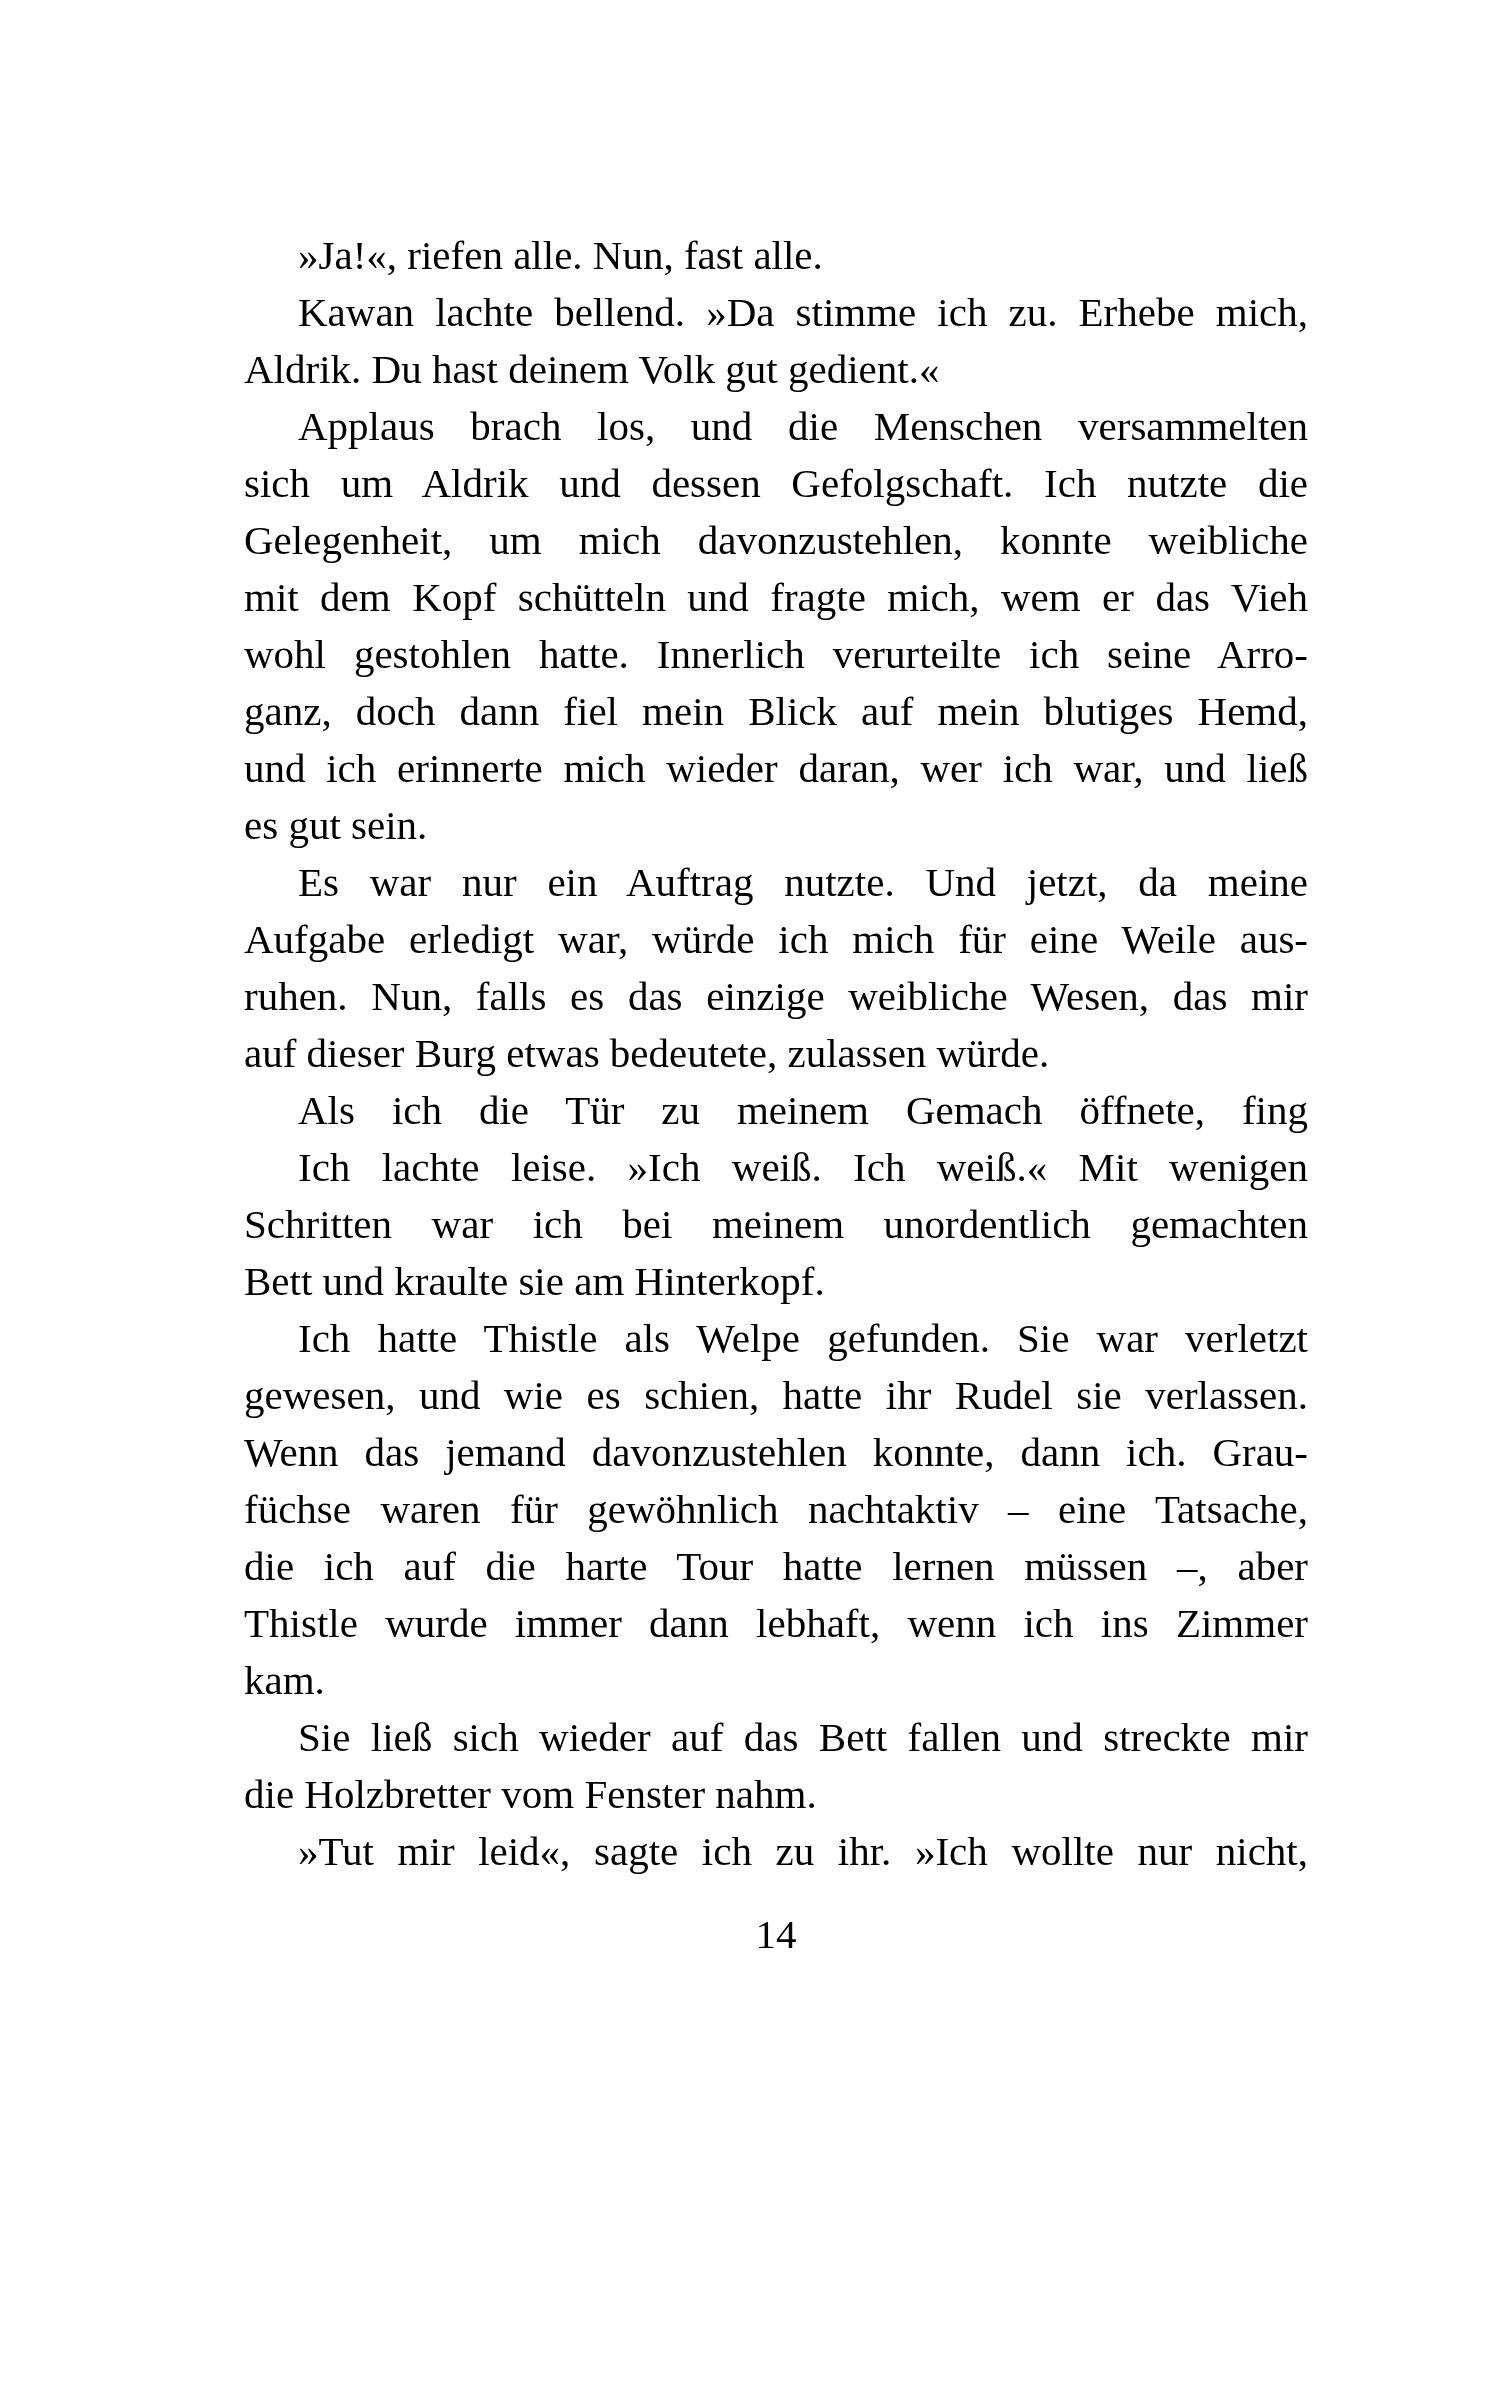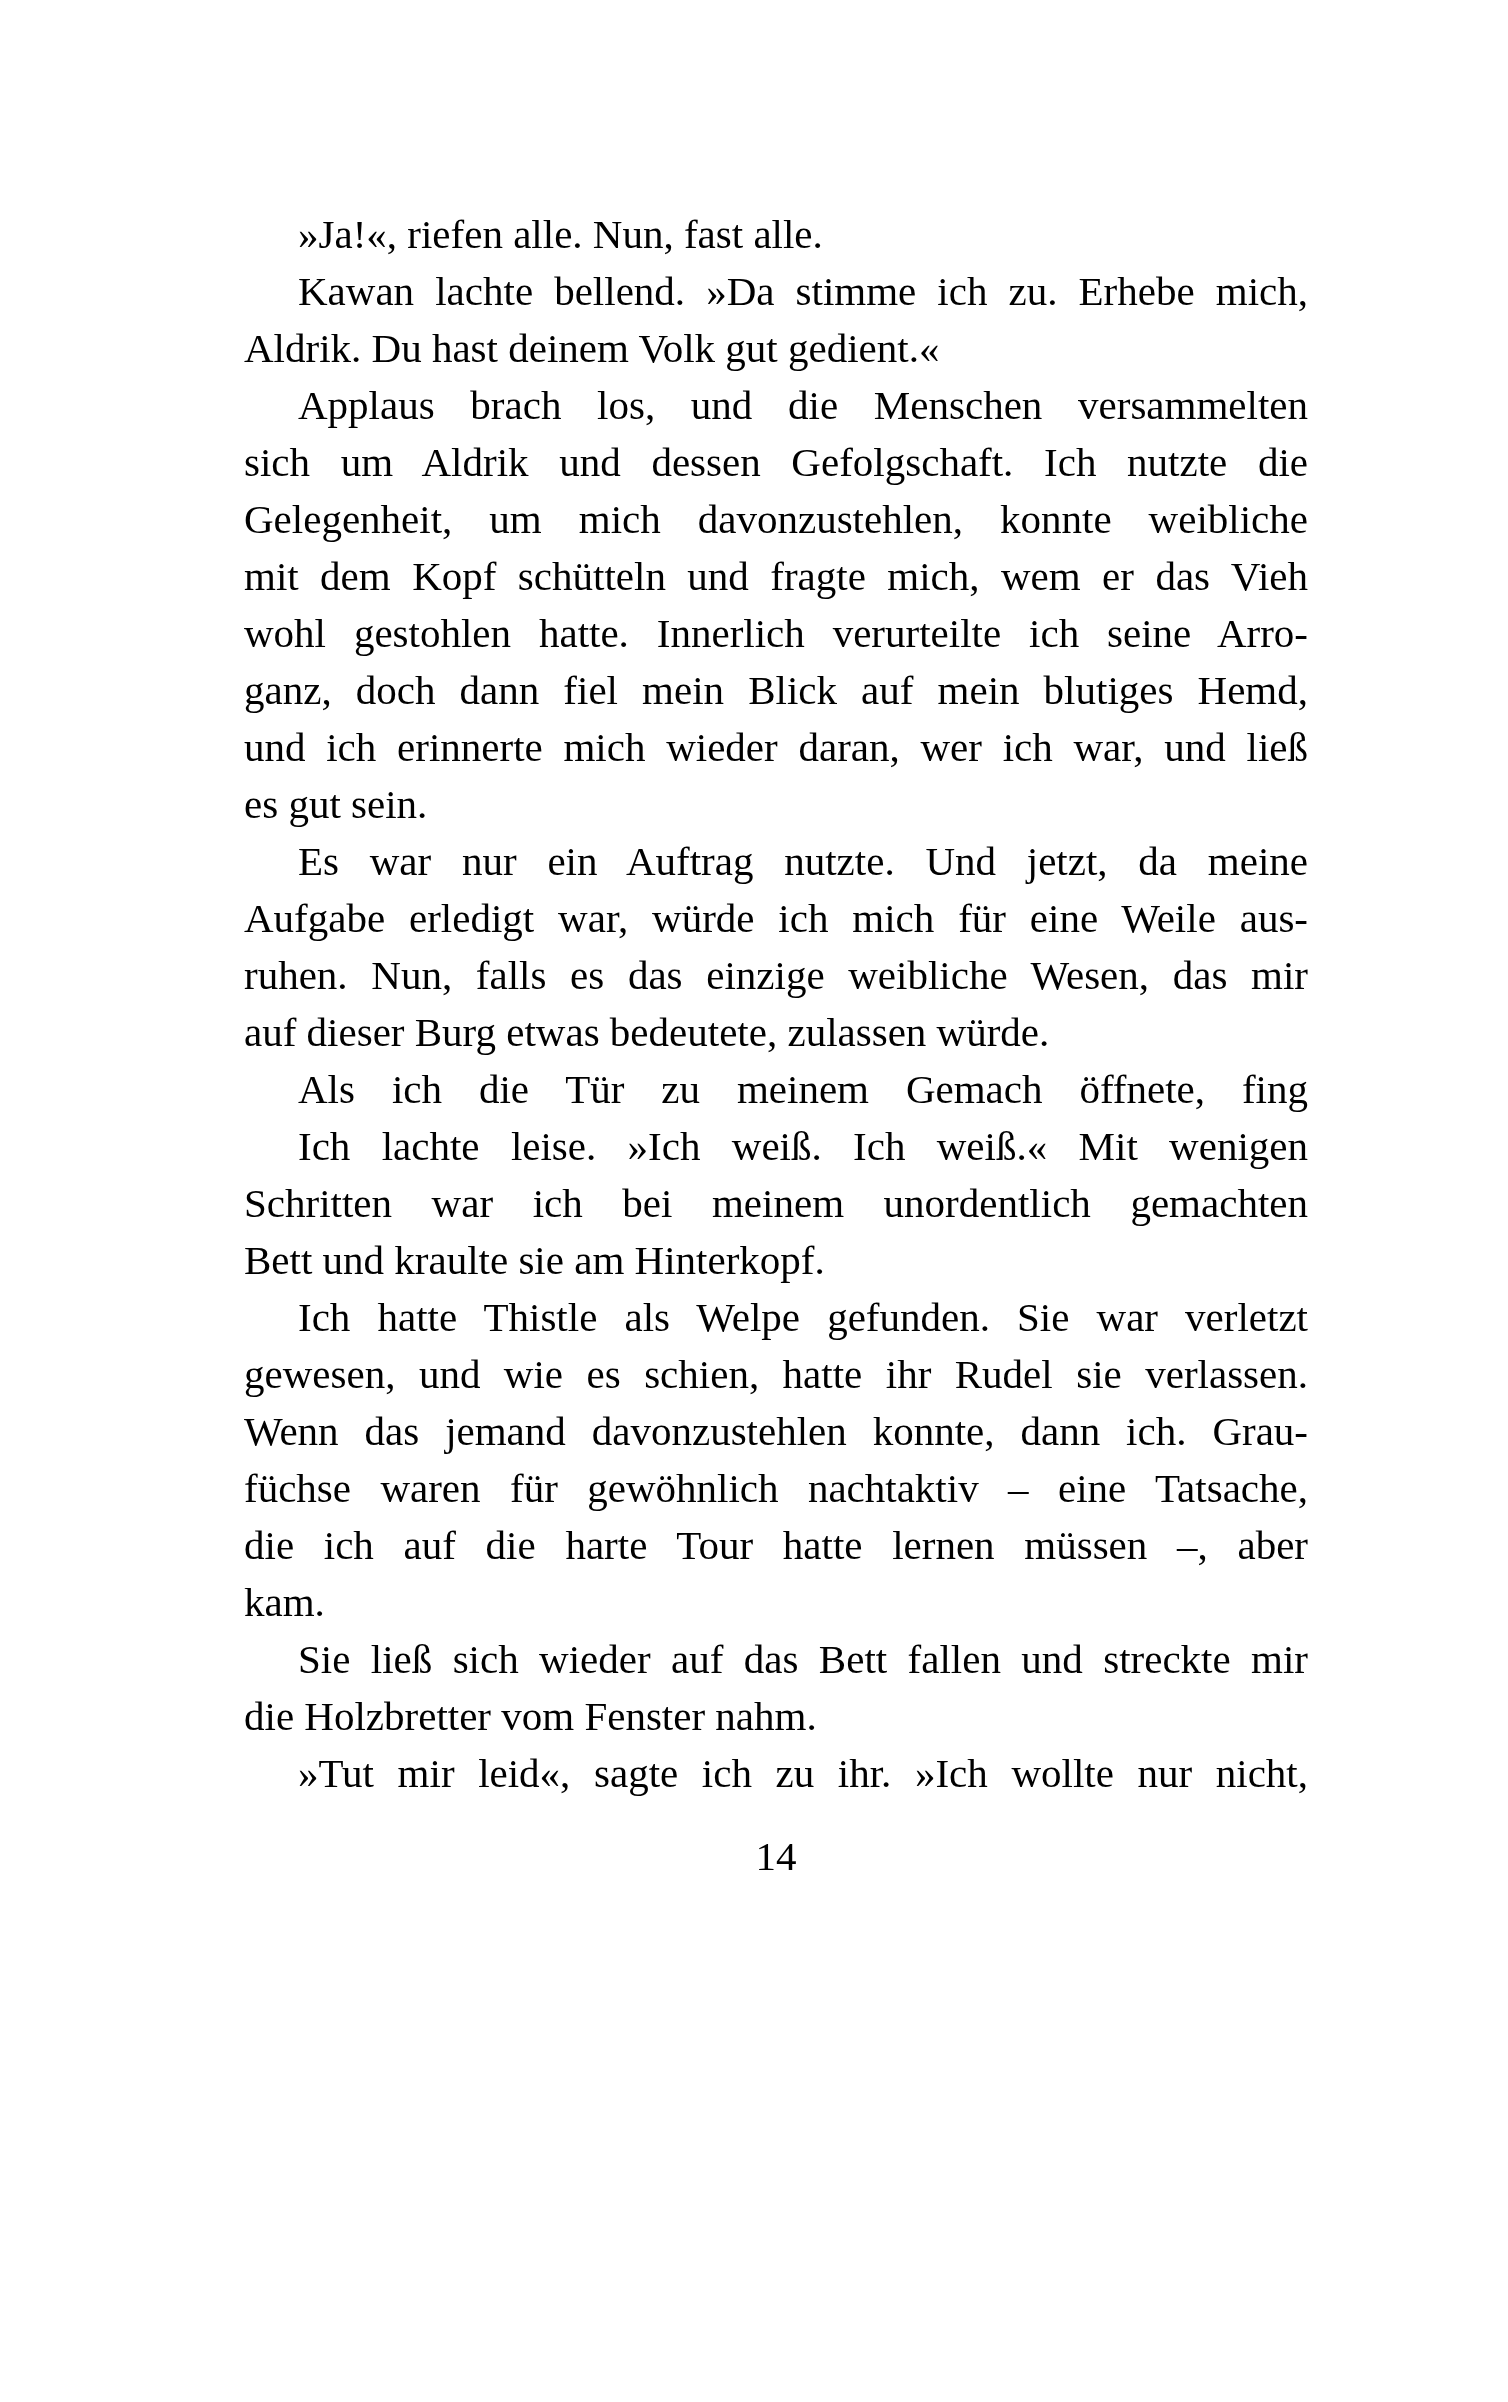--- a/index.html
+++ b/index.html
@@ -10,21 +10,21 @@
   .book-page {
     position: relative;
     width: 1508px;
     height: 2403px;
     background: #ffffff;
     overflow: hidden;
   }
   .text-block {
     position: absolute;
     left: 244px;
-    top: 206px;
+    top: 227px;
     width: 1064px;
     font-family: "Liberation Serif", "DejaVu Serif", serif;
     font-size: 41px;
     line-height: 57px;
     color: #000000;
     font-kerning: normal;
   }
   .line {
     text-align: justify;
     text-align-last: justify;
@@ -65,20 +65,21 @@
     <div class="line last">auf dieser Burg etwas bedeutete, zulassen würde.</div>
     <div class="line indent">Als ich die Tür zu meinem Gemach öffnete, fing</div>
     <div class="line indent">Ich lachte leise. »Ich weiß. Ich weiß.« Mit wenigen</div>
     <div class="line">Schritten war ich bei meinem unordentlich gemachten</div>
     <div class="line last">Bett und kraulte sie am Hinterkopf.</div>
     <div class="line indent">Ich hatte Thistle als Welpe gefunden. Sie war verletzt</div>
     <div class="line">gewesen, und wie es schien, hatte ihr Rudel sie verlassen.</div>
     <div class="line">Wenn das jemand davonzustehlen konnte, dann ich. Grau-</div>
     <div class="line">füchse waren für gewöhnlich nachtaktiv – eine Tatsache,</div>
     <div class="line">die ich auf die harte Tour hatte lernen müssen –, aber</div>
+    <div class="line">Thistle wurde immer dann lebhaft, wenn ich ins Zimmer</div>
     <div class="line last">kam.</div>
     <div class="line indent">Sie ließ sich wieder auf das Bett fallen und streckte mir</div>
     <div class="line last">die Holzbretter vom Fenster nahm.</div>
     <div class="line indent">»Tut mir leid«, sagte ich zu ihr. »Ich wollte nur nicht,</div>
     <div class="folio">14</div>
   </div>
 </div>
 
 
 </body></html>

